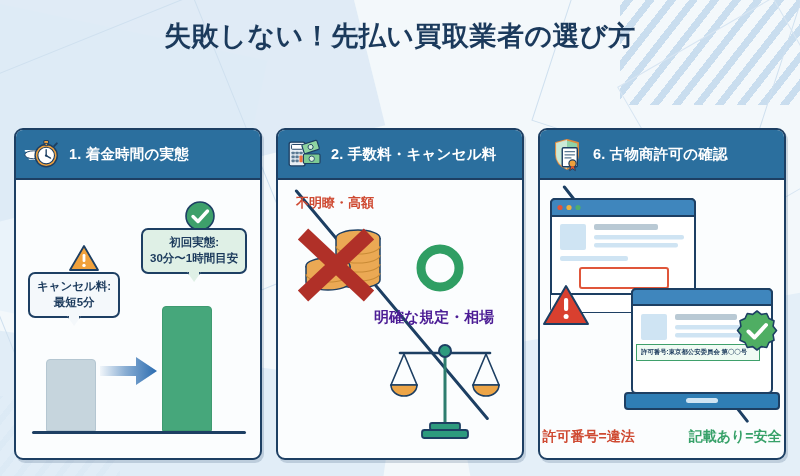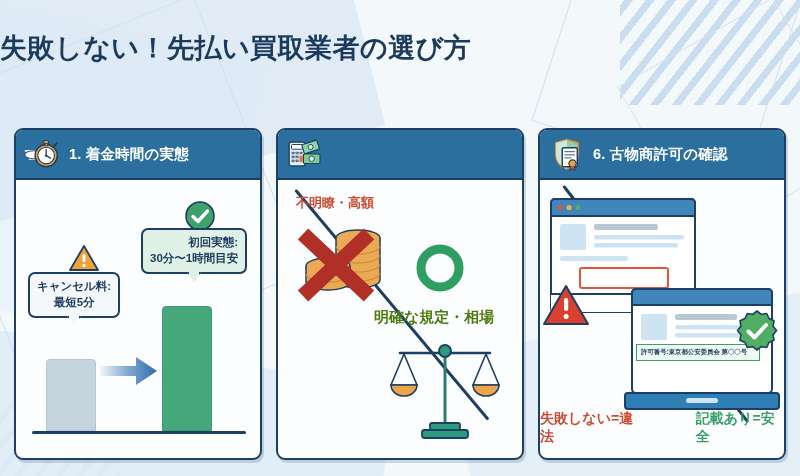--- a/index.html
+++ b/index.html
@@ -64,22 +64,22 @@
     left: -30px; bottom: -30px; width: 150px; height: 110px;
     background: repeating-linear-gradient(
       -52deg,
       #d9e8f4 0px, #d9e8f4 6px,
       rgba(255,255,255,0) 6px, rgba(255,255,255,0) 16px);
     opacity: .6;
   }
 
   
   .title-block {
-    position: absolute; left: 0; top: 32px; width: 800px;
-    text-align: left; z-index: 5;
+    position: absolute; left: 0; top: 20px; width: 800px;
+    text-align: center; z-index: 5;
   }
   .title-main {
     font-size: 27px; font-weight: bold; color: #1b3a5c;
     letter-spacing: .5px; line-height: 1.25;
   }
   .title-sub {
     font-size: 34px; font-weight: bold; color: #16324f;
     letter-spacing: 1px; line-height: 1.2; margin-top: 2px;
   }
 
@@ -135,21 +135,21 @@
     position: absolute;
     border: 2px solid #1d3f63;
     border-radius: 7px;
     padding: 5px 7px 6px;
     text-align: center;
     font-size: 11.5px; font-weight: bold; color: #1b3a5c;
     line-height: 1.35;
     white-space: nowrap;
   }
   .callout.gray-c { left: 12px; top: 92px; background: #f4f8fb; }
-  .callout.green-c { left: 125px; top: 48px; background: #dff0e6; text-align: right; }
+  .callout.green-c { left: 125px; top: 48px; background: #dff0e6; }
   .callout-tail {
     position: absolute; width: 14px; height: 10px;
     background: inherit;
     border-left: 2px solid #1d3f63;
     border-right: 2px solid #1d3f63;
     bottom: -10px; left: 50%; margin-left: -7px;
     clip-path: polygon(0 0, 100% 0, 50% 100%);
   }
   .warn-tri {
     position: absolute; left: 53px; top: 64px; width: 30px; height: 28px;
@@ -165,21 +165,21 @@
   .card2-diag {
     left: 16px; top: 10px; width: 2.5px; height: 300px;
     transform-origin: top center; transform: rotate(-40deg);
   }
   .label-bad {
     position: absolute; left: 18px; top: 14px;
     font-size: 13px; font-weight: bold; color: #cf4a32; white-space: nowrap;
   }
   .label-good {
     position: absolute; left: 96px; top: 128px;
-    font-size: 15px; font-weight: bold; color: #4d7c0f; white-space: nowrap;
+    font-size: 15px; font-weight: bold; color: #4c1d95; white-space: nowrap;
   }
   .coins { position: absolute; left: 18px; top: 42px; width: 98px; height: 85px; }
   .xmark { position: absolute; left: 12px; top: 44px; width: 92px; height: 82px; }
   .circ-o { position: absolute; left: 136px; top: 62px; width: 52px; height: 52px; }
   .scales { position: absolute; left: 108px; top: 155px; width: 118px; height: 108px; }
 
   
   .card3-diag {
     left: 22px; top: 6px; width: 2.5px; height: 300px;
     transform-origin: top center; transform: rotate(-38deg);
@@ -308,20 +308,21 @@
             </g>
             <rect x="17" y="26" width="4" height="8.4" rx=".8" fill="#f0703c"></rect>
             <g transform="rotate(-18 32 18)">
               <rect x="22" y="9" width="20" height="12" rx="1.5" fill="#8fd4a0" stroke="#1d3f63" stroke-width="1.5"></rect>
               <circle cx="32" cy="15" r="3.2" fill="#d8f2df" stroke="#1d3f63" stroke-width="1.1"></circle>
             </g>
             <rect x="22" y="24" width="21" height="12" rx="1.5" fill="#7ecb93" stroke="#1d3f63" stroke-width="1.5"></rect>
             <circle cx="32.5" cy="30" r="3.4" fill="#dff4e4" stroke="#1d3f63" stroke-width="1.1"></circle>
           </svg>
         </span>
+        <span class="card-head-title">2. 手数料・キャンセル料</span>
       </div>
 
       <div class="card-body">
         <div class="diag-line card2-diag"></div>
 
         <div class="label-bad">不明瞭・高額</div>
 
         <div class="coins">
           <svg viewBox="0 0 98 85" width="98" height="85">
             <g stroke="#1d3f63" stroke-width="1.5">
@@ -454,20 +455,20 @@
         <div class="license-text">許可番号:東京都公安委員会 第〇〇号</div>
 
         <div class="badge-check">
           <svg viewBox="0 0 42 42" width="42" height="42">
             <path d="M21 1 l4.3 3.4 5.4 -.9 2.3 5 5 2.3 -.9 5.4 3.4 4.3 -3.4 4.3 .9 5.4 -5 2.3 -2.3 5 -5.4 -.9 -4.3 3.4 -4.3 -3.4 -5.4 .9 -2.3 -5 -5 -2.3 .9 -5.4 -3.4 -4.3 3.4 -4.3 -.9 -5.4 5 -2.3 2.3 -5 5.4 .9 Z" fill="#4fae63" stroke="#1d3f63" stroke-width="1.6" stroke-linejoin="round"></path>
             <path d="M12.5 21.5 L18.5 27.5 L30 15" fill="none" stroke="#ffffff" stroke-width="4" stroke-linecap="round" stroke-linejoin="round"></path>
           </svg>
         </div>
 
         <div class="foot-labels">
-          <span class="foot-bad">失敗しない=違法</span>
+          <span class="foot-bad">許可番号=違法</span>
           <span class="foot-good">記載あり=安全</span>
         </div>
       </div>
     </div>
 
   </div>
 </div>
 
 </body></html>

